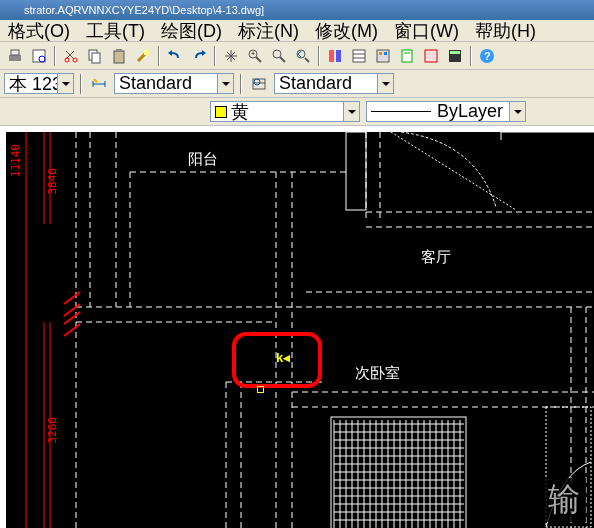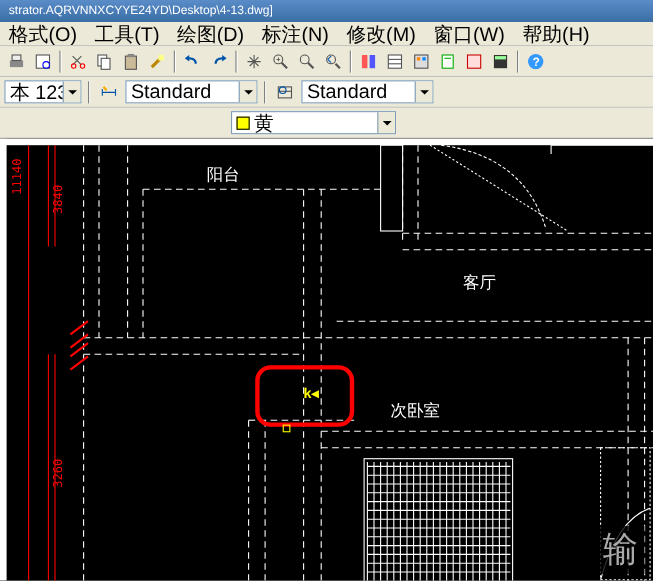--- a/index.html
+++ b/index.html
@@ -1,17 +1,17 @@
 <!DOCTYPE html>
 <html><head>
 <meta charset="utf-8">
 <style>
 *{margin:0;padding:0;box-sizing:border-box;font-family:"Microsoft YaHei",SimSun,sans-serif}
 body{background:#ece9d8;width:594px;height:528px;overflow:hidden;position:relative}
-.titlebar{background:linear-gradient(#5a8cc8,#3a6ea5);color:#fff;font-size:11px;padding:4px 8px;height:20px;white-space:nowrap;overflow:hidden}
+.titlebar{background:linear-gradient(#5a8cc8,#3a6ea5);color:#fff;font-size:11px;padding:4px 24px;height:20px;white-space:nowrap;overflow:hidden}
 .menubar{background:#ece9d8;border-bottom:1px solid #c0c0c0;height:22px;display:flex;align-items:center;font-size:18px}
 .menuitem{padding:2px 8px;cursor:pointer}
 .toolbar{background:#ece9d8;border-bottom:1px solid #c0c0c0;display:flex;align-items:center;padding:2px 4px;height:28px;gap:2px}
 .tbtn{width:22px;height:22px;display:flex;align-items:center;justify-content:center;cursor:pointer;border:1px solid transparent}
 .tsep{width:2px;height:20px;border-left:1px solid #808080;border-right:1px solid #fff;margin:0 2px}
 .proprow{background:#ece9d8;border-bottom:1px solid #c0c0c0;display:flex;align-items:center;padding:2px 4px;height:28px;gap:4px}
 .combo{background:#fff;border:1px solid #7f9db9;height:21px;display:flex;align-items:center;padding:0 4px;font-size:18px;position:relative}
 .combo .arrow{position:absolute;right:0;top:0;width:16px;height:19px;background:#ece9d8;border-left:1px solid #7f9db9;display:flex;align-items:center;justify-content:center}
 .combo .arrow::after{content:"";border:4px solid transparent;border-top:4px solid #000;margin-top:4px}
 .swatch{width:12px;height:12px;border:1px solid #000;display:inline-block;margin-right:4px;background:#ff0}
@@ -196,20 +196,25 @@
       <span>Standard</span>
       <div class="arrow"></div>
     </div>
 </div>
 
 <div class="layerrow">
   <div style="flex:0 0 200px"></div>
   <div class="combo" style="width:150px">
       <span class="swatch"></span>
       <span>黄</span>
+      <div class="arrow"></div>
+    </div>
+  <div class="combo" style="width:160px">
+      <span class="solidline"></span>
+      <span>ByLayer</span>
       <div class="arrow"></div>
     </div>
 </div>
 
 <div class="canvas">
   <div class="ruler-t"></div>
   <div class="ruler-l"></div>
   <div class="drawing">
     <svg width="588" height="400">
       <g stroke="#fff" stroke-dasharray="6,4" fill="none">

